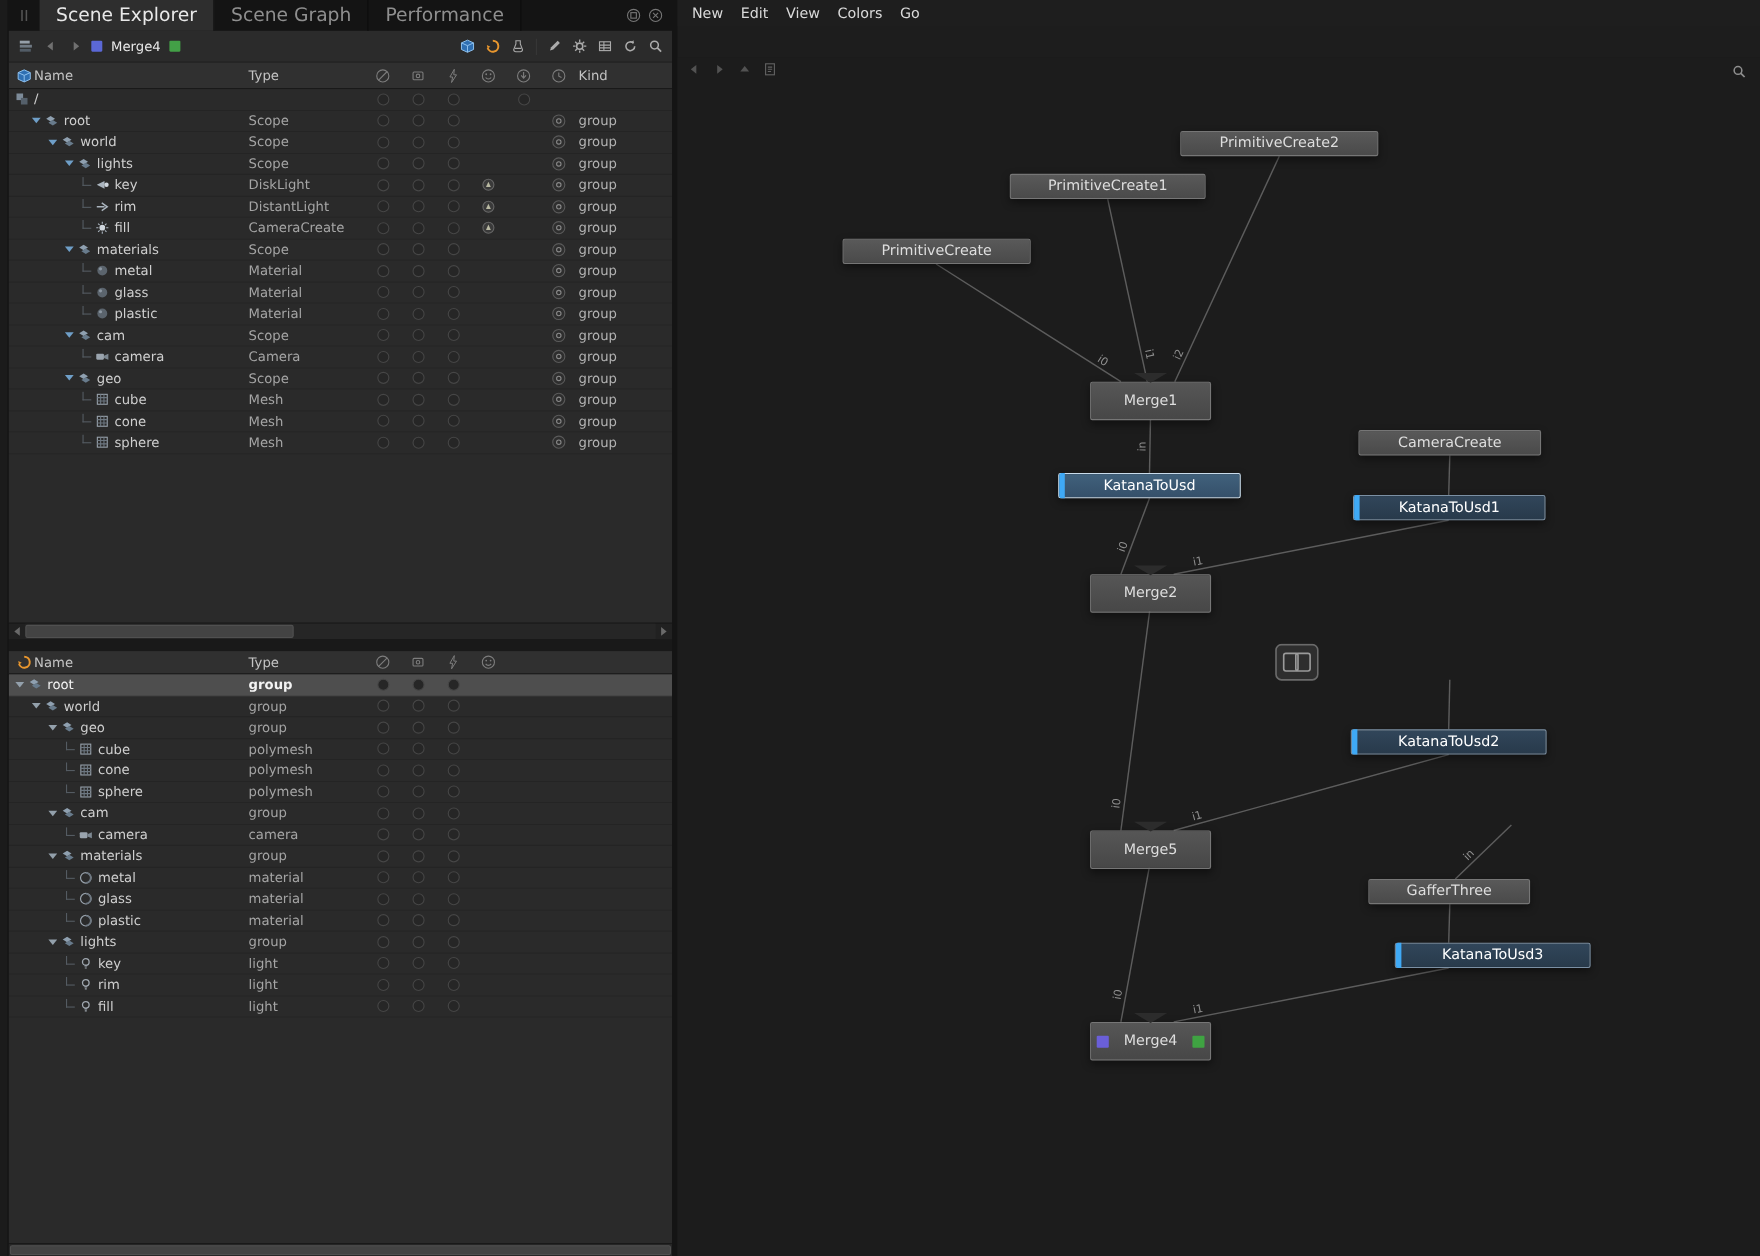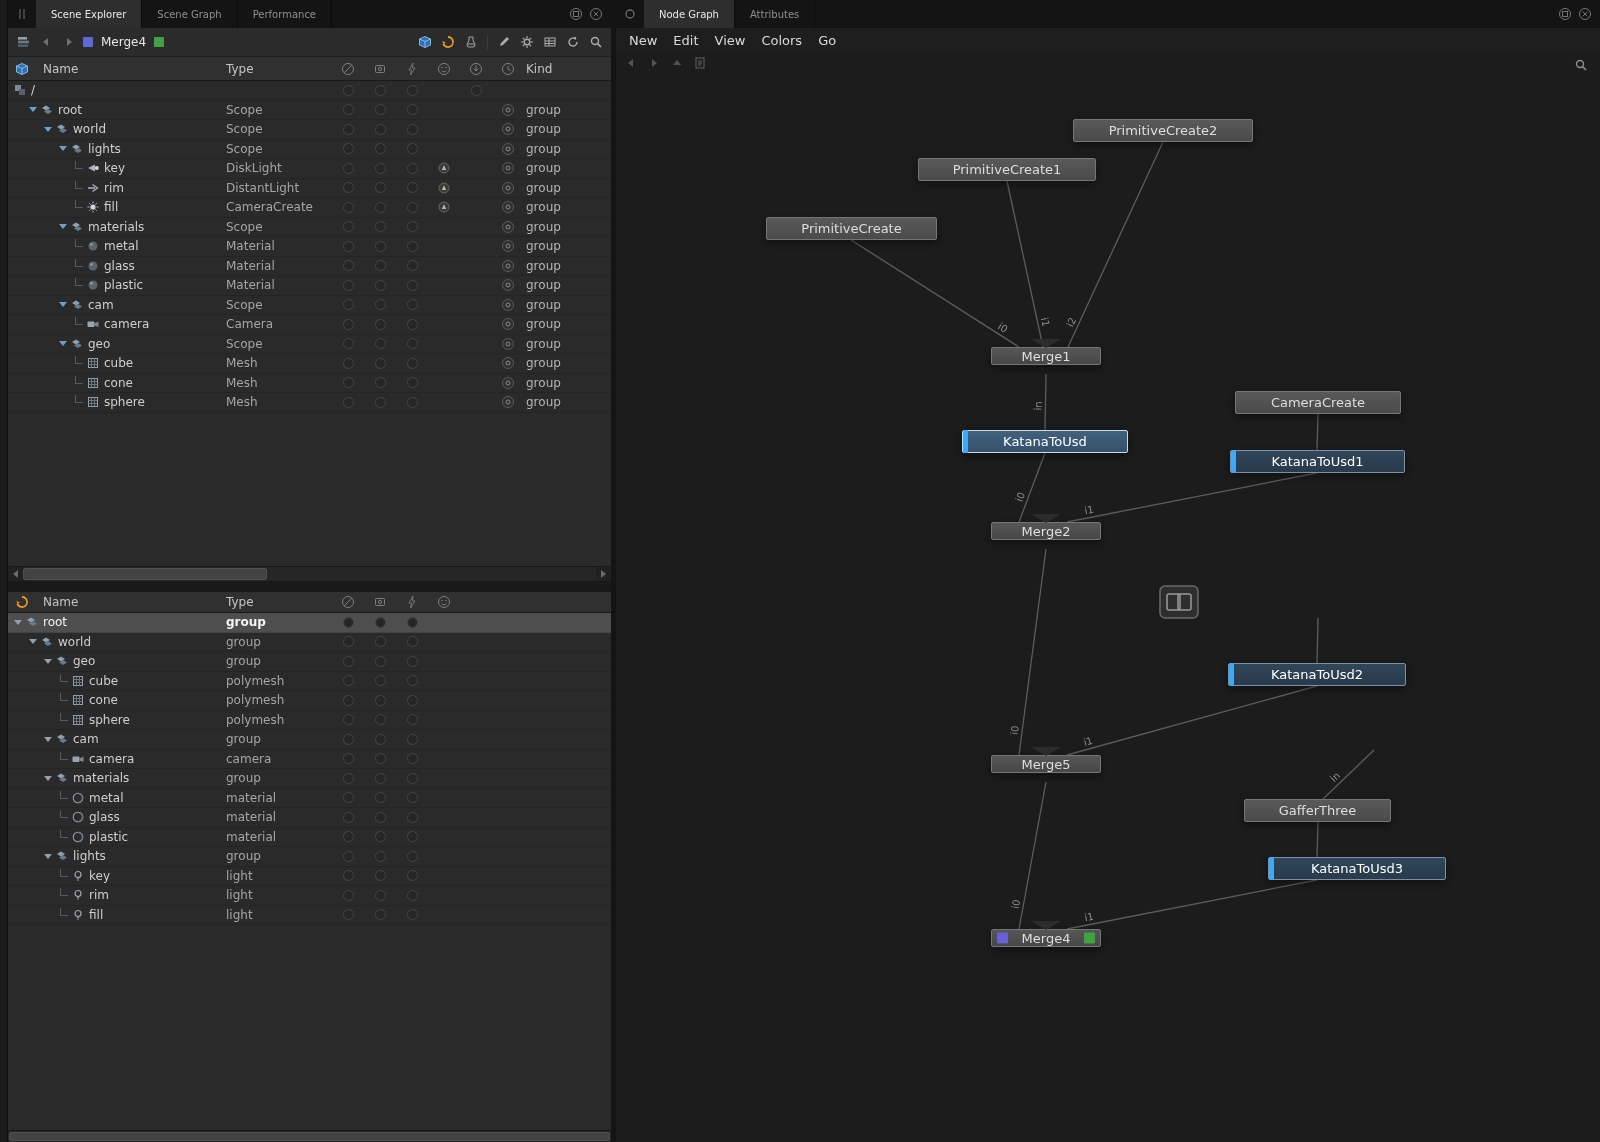--- a/index.html
+++ b/index.html
@@ -3,39 +3,39 @@
 <meta charset="utf-8">
 <style>
 *{box-sizing:border-box;margin:0;padding:0}
 html,body{width:1600px;height:1142px;overflow:hidden}
 body{background:#1a1a1a;font-family:"DejaVu Sans","Liberation Sans",sans-serif;color:#c8c8c8;position:relative}
 .edge-strip{position:absolute;left:0;top:0;width:8px;height:100%;background:#1b1b1b;border-right:1px solid #101010}
 .left-pane{position:absolute;left:8px;top:0;width:603px;height:1142px;background:#2a2a2a}
 .v-split{position:absolute;left:611px;top:0;width:5px;height:100%;background:#141414}
 .right-pane{position:absolute;left:616px;top:0;width:984px;height:1142px;background:#1d1d1d}
 
-.tabstrip{height:28px;background:#141414;display:flex;align-items:stretch;font-size:10px;position:relative}
+.tabstrip{height:28px;background:#141414;display:flex;align-items:stretch;font-size:17px;position:relative}
 .tab{padding:0 15px;display:flex;align-items:center;color:#8f8f8f;border-right:1px solid #0c0c0c;cursor:default;white-space:nowrap}
 .tab.active{background:#2e2e2e;color:#e8e8e8}
 .strip-lead{display:flex;align-items:center;gap:5px;padding:0 7px}
 .strip-right{margin-left:auto;display:flex;align-items:center;gap:6px;padding-right:8px}
 .icn{width:14px;height:14px;display:inline-block;flex:none}
 .icn svg{width:100%;height:100%;display:block}
 
 .toolbar{height:29px;background:#2b2b2b;border-bottom:1px solid #1e1e1e;display:flex;align-items:center;padding:0 8px;gap:7px;font-size:12px}
 .tb-group{display:flex;align-items:center;gap:9px}
 .flagsq{width:10px;height:10px;border-radius:1px;display:inline-block}
 .cur-node{color:#e9e9e9;margin:0 1px}
 .tb-right{margin-left:auto;display:flex;align-items:center;gap:9px}
 .tb-sep{width:1px;height:15px;background:#1c1c1c;border-right:1px solid #3d3d3d}
 
 .thead,.trow{display:grid;grid-template-columns:218px 106px 32px 32px 32px 32px 32px 32px 1fr;align-items:center}
 .thead{height:24px;background:#303030;border-bottom:1px solid #191919;color:#c4c4c4;font-size:12px;flex:none}
 .thead-sm{height:21px}
-.hname{display:flex;align-items:center;gap:14px;padding-left:7px}
+.hname{display:flex;align-items:center;gap:2px;padding-left:7px}
 .htype{color:#c4c4c4}
 .hkind{padding-left:2px}
 .rows-wrap{background:#2a2a2a;flex:1;overflow:hidden}
 .trow{height:19.5px;font-size:12px;border-bottom:1px solid rgba(0,0,0,.12)}
 .trow.sel{background:#4e4e4e}
 .trow.sel .nametext{color:#f4f4f4}
 .trow.sel .typetext{color:#f4f4f4;font-weight:bold}
 .namecell{display:flex;align-items:center;overflow:hidden;white-space:nowrap}
 .nametext{margin-left:4px;color:#cfcfcf}
 .typetext{color:#a5a5a5;overflow:hidden;white-space:nowrap}
@@ -62,21 +62,21 @@
 .lp-bottom{position:absolute;top:592px;left:0;right:0;bottom:0;display:flex;flex-direction:column}
 
 .menubar{height:24px;background:#1e1e1e;display:flex;align-items:center;padding-left:5px;font-size:13px;color:#dadada}
 .menu-item{padding:0 8px;cursor:default}
 .graph-area{position:absolute;left:0;top:52px;right:0;bottom:0;background:#1c1c1c;overflow:hidden}
 .graph-nav{position:absolute;left:8px;top:4px;display:flex;gap:9px;align-items:center;opacity:.65;z-index:3}
 .graph-search{position:absolute;right:12px;top:5px;z-index:3;opacity:.8}
 .edges{position:absolute;left:0;top:0;pointer-events:none}
 .node{position:absolute;height:23px;display:flex;align-items:center;justify-content:center;font-size:13px;color:#dedede;background:linear-gradient(#595959,#4a4a4a);border:1px solid #767676;border-radius:2px;box-shadow:0 3px 8px rgba(0,0,0,.45);cursor:default;z-index:2}
 .node .nlabel{white-space:nowrap;pointer-events:none}
-.node.merge{height:18px;background:linear-gradient(#565656,#474747)}
+.node.merge{height:35px;background:linear-gradient(#565656,#474747)}
 .node.usd{background:linear-gradient(#31465a,#283a4b);border-color:#7b90a4;color:#fff}
 .node.usd .bar{position:absolute;left:0;top:-1px;bottom:-1px;width:5px;background:#3fa9f5;border-radius:2px 0 0 2px}
 .node.usd.nsel{background:linear-gradient(#446included?,#35506a)}
 .node.nsel{background:linear-gradient(#41617c,#35506a);border-color:#c9dcec}
 .chev{position:absolute;left:50%;top:-9px;transform:translateX(-50%);width:0;height:0;border-left:15px solid transparent;border-right:15px solid transparent;border-top:9px solid #2c2c2c}
 .flag{position:absolute;top:50%;transform:translateY(-50%);width:11px;height:11px;border-radius:1px}
 .flag.left{left:5px}
 .flag.right{right:5px}
 .nmc-side{position:absolute;width:40px;height:34px;z-index:2}
 .nmc-side svg{width:100%;height:100%;display:block}
@@ -1317,45 +1317,20 @@
       <span class="hs-track">
           <span class="hs-thumb" id="bot-thumb"></span>
         </span>
     </div>
   </div>
 </div>
 
 <div class="v-split"></div>
 
 <div class="right-pane">
-  <div class="tabstrip">
-    <span class="strip-lead">
-        <span class="icn">
-          <svg viewBox="0 0 14 14">
-            <circle cx="7" cy="7" r="4" fill="none" stroke="#6a6a6a" stroke-width="1.3"></circle>
-          </svg>
-        </span>
-      </span>
-    <div class="tab active">Node Graph</div>
-    <div class="tab">Attributes</div>
-    <div class="strip-right">
-        <span class="icn">
-          <svg viewBox="0 0 14 14">
-            <circle cx="7" cy="7" r="5.5" fill="none" stroke="#767676"></circle>
-            <rect x="4.5" y="4.5" width="5" height="5" fill="none" stroke="#767676"></rect>
-          </svg>
-        </span>
-        <span class="icn">
-          <svg viewBox="0 0 14 14">
-            <circle cx="7" cy="7" r="5.5" fill="none" stroke="#767676"></circle>
-            <path d="M4.7 4.7 9.3 9.3M9.3 4.7 4.7 9.3" stroke="#767676"></path>
-          </svg>
-        </span>
-      </div>
-  </div>
   <div class="menubar" id="menubar">
       <span class="menu-item">New</span>
       <span class="menu-item">Edit</span>
       <span class="menu-item">View</span>
       <span class="menu-item">Colors</span>
       <span class="menu-item">Go</span>
     </div>
   <div class="graph-area" id="graph-area">
     <div class="graph-nav">
         <span class="icn">

